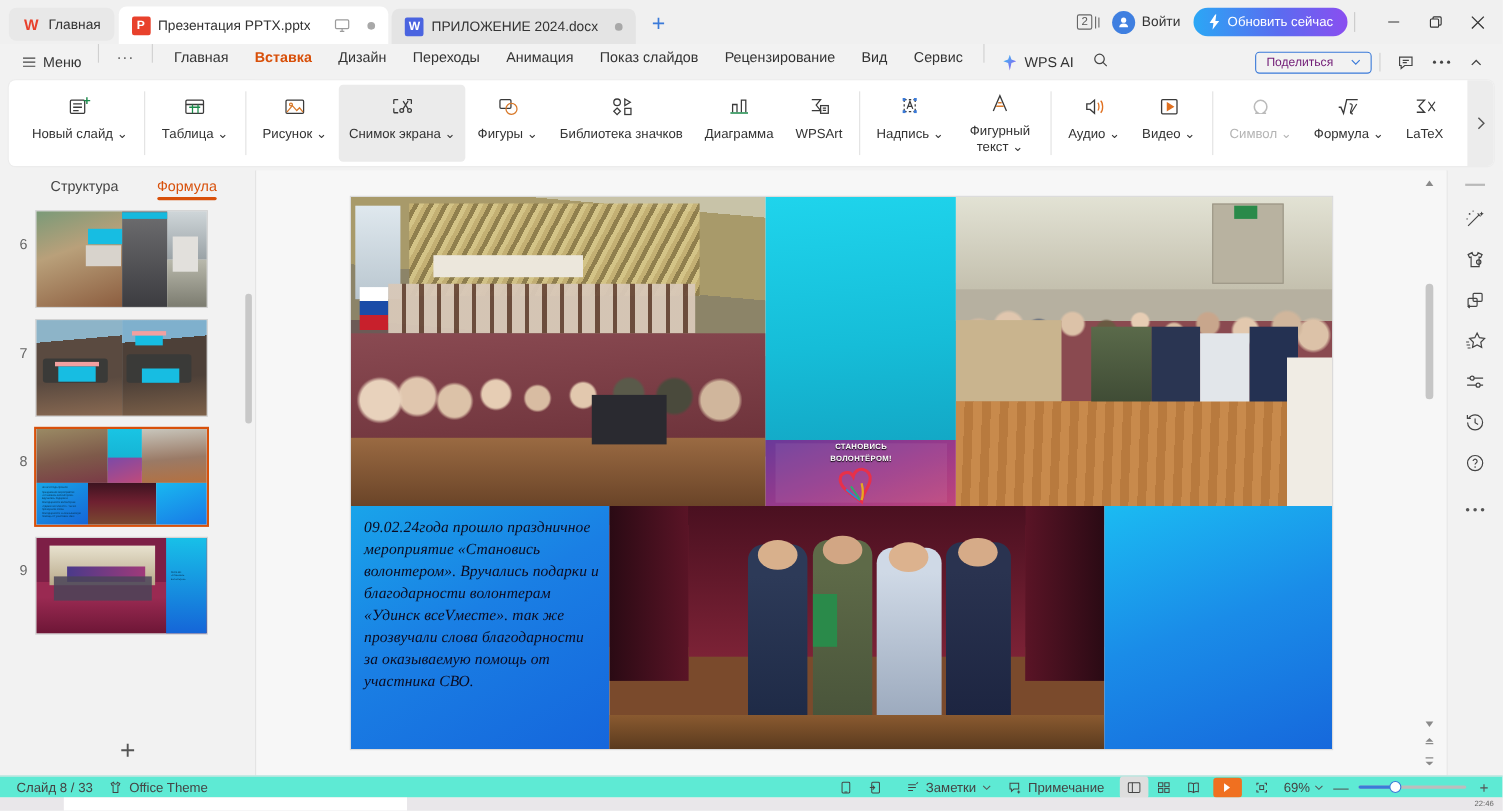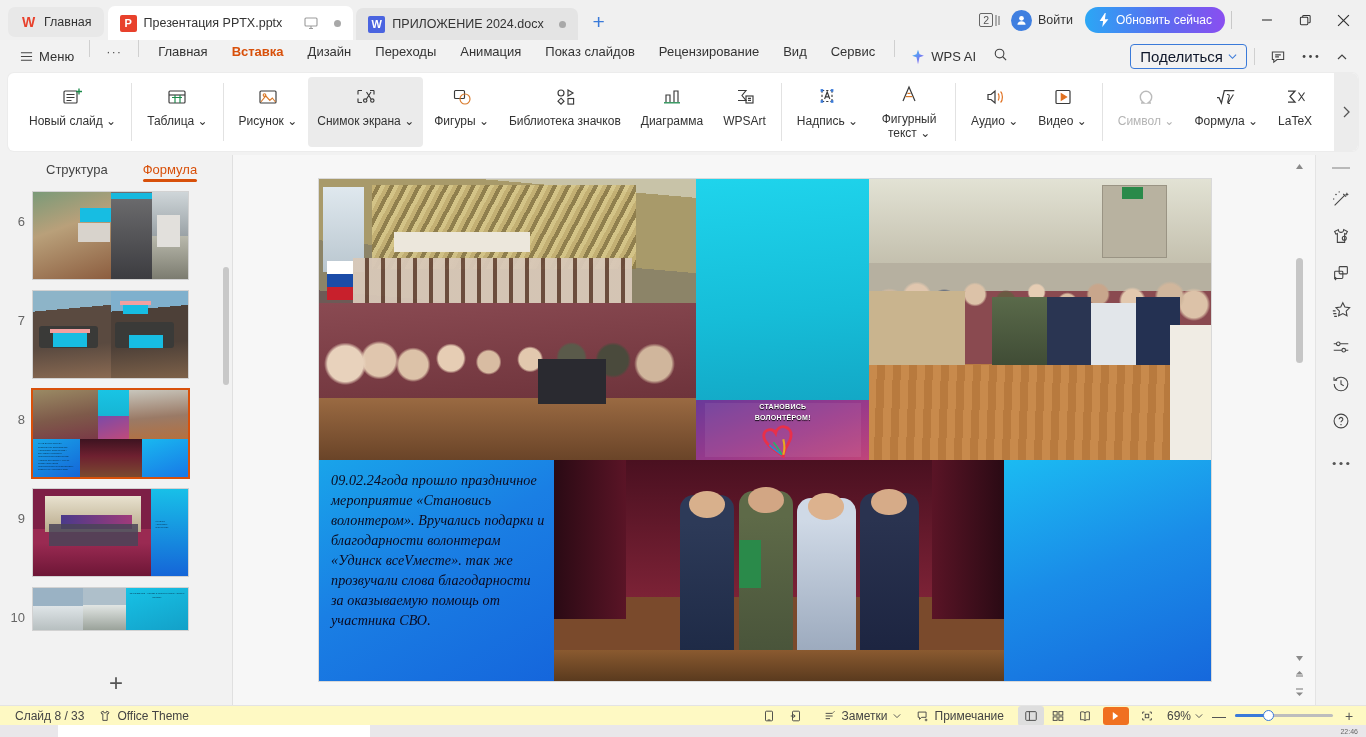--- a/index.html
+++ b/index.html
@@ -91,22 +91,22 @@
     border-radius:4px; white-space:nowrap;
   }
   .rib-tab.active { color:#d8500a; font-weight:bold; }
   .rib-tab.active::after {
     content:""; position:absolute; left:10px; right:10px; bottom:-5px;
     height:2.5px; background:#d8500a; border-radius:2px;
   }
   .wpsai { display:flex;align-items:center;gap:5px;padding:4px 8px;cursor:pointer;font-size:13px;}
   .menubar-right { margin-left:auto; display:flex;align-items:center; gap:0; padding-right:8px;}
   .share-btn {
-    border:1.3px solid #3a7ad9;color:#0f172a;border-radius:4px;
-    padding:3px 9px;font-size:15px;display:flex;align-items:center;gap:5px;cursor:pointer;
+    border:1.3px solid #3a7ad9;color:#701a75;border-radius:4px;
+    padding:3px 9px;font-size:11px;display:flex;align-items:center;gap:16px;cursor:pointer;
   }
   .mb-icon { width:32px;height:28px;display:flex;align-items:center;justify-content:center;cursor:pointer;color:#444;border-radius:4px;}
 
   
   .ribbon {
     height: 78px; background:#fff;
     margin: 0 8px; border-radius: 6px;
     display:flex; align-items:stretch; position:relative;
     box-shadow: 0 0 0 1px #ececec;
   }
@@ -175,21 +175,21 @@
   .rail {
     width: 51px; background:#f2f2f2; border-left:1px solid #e4e4e4;
     display:flex;flex-direction:column;align-items:center; padding-top:12px; gap:3px;
   }
   .rail-sep { width:18px;height:1.5px;background:#b9b9b9;margin-bottom:10px;}
   .rail-btn { width:34px;height:34px;display:flex;align-items:center;justify-content:center;border-radius:5px;cursor:pointer;color:#444;}
 
   
   .statusbar {
     position:absolute; left:0; right:0; bottom:12px; height:20px;
-    background:#fef9c3; display:flex;align-items:center; font-size:12px;color:#444;
+    background:#5eead4; display:flex;align-items:center; font-size:12px;color:#444;
     padding:0 8px; border-top:1px solid #e4e4e4;
   }
   .sb-item { display:flex;align-items:center;gap:5px;padding:2px 7px;border-radius:3px;cursor:pointer;white-space:nowrap;}
   .sb-right{ margin-left:auto; display:flex;align-items:center;gap:1px;}
   .view-btn{width:26px;height:20px;display:flex;align-items:center;justify-content:center;border-radius:3px;cursor:pointer;}
   .view-btn.active{background:#dedede;}
   .play-btn{width:26px;height:18px;background:#f07020;border-radius:3px;display:flex;align-items:center;justify-content:center;margin:0 4px;cursor:pointer;}
   .zoomslider{display:flex;align-items:center;gap:7px;margin-left:6px;}
   .zs-track{width:98px;height:3px;background:#bdbdbd;border-radius:2px;position:relative;}
   .zs-fill{position:absolute;left:0;top:0;height:3px;width:32px;background:#3a7ad9;border-radius:2px;}
@@ -604,29 +604,20 @@
         <div class="thumb">
           <div style="position:absolute;inset:0;background:linear-gradient(180deg,#7d1f46 0 46%,#9a2a52 46% 62%,#6d1636);"></div>
           <div style="position:absolute;left:8%;top:8%;width:62%;height:42%;background:linear-gradient(180deg,#e8e2cf,#b8a98a);"></div>
           <div style="position:absolute;left:18%;top:30%;width:46%;height:16%;background:linear-gradient(90deg,#4a3a8a,#a03a7a);"></div>
           <div style="position:absolute;left:10%;top:40%;width:58%;height:26%;background:#4a4458;opacity:.85;"></div>
           <div style="position:absolute;left:76%;top:0;width:24%;height:100%;background:linear-gradient(180deg,#18c0e8,#1565d8);"></div>
           <div style="position:absolute;left:79%;top:36%;width:18%;height:18%;font-size:2.2px;color:#08304e;line-height:1.4;">09.02.24г.<br>«Становись<br>волонтером»</div>
         </div>
       </div>
 
-      <div class="thumb-row">
-        <span class="thumb-num">10</span>
-        <div class="thumb" style="height:42px;">
-          <div style="position:absolute;left:0;top:0;width:32%;height:100%;background:linear-gradient(180deg,#9ab2c4 0 42%,#dfe5e8 42%,#b7bfc0);"></div>
-          <div style="position:absolute;left:32%;top:0;width:28%;height:100%;background:linear-gradient(180deg,#aebfca 0 40%,#e2e6e4 40%,#9aa29a);"></div>
-          <div style="position:absolute;left:60%;top:0;width:40%;height:100%;background:linear-gradient(160deg,#17c2e6,#13a0c8);"></div>
-          <div style="position:absolute;left:62%;top:10%;width:36%;height:70%;font-size:2.4px;color:#06304e;text-align:center;line-height:1.5;">02.02.2024год- участие в лыжных гонках «Лыжня России»</div>
-        </div>
-      </div>
 
       <div class="sp-scroll"></div>
     </div>
 
     <div class="sp-add">+</div>
   </div>
 
   <div class="canvas">
     <div class="slide">
 

